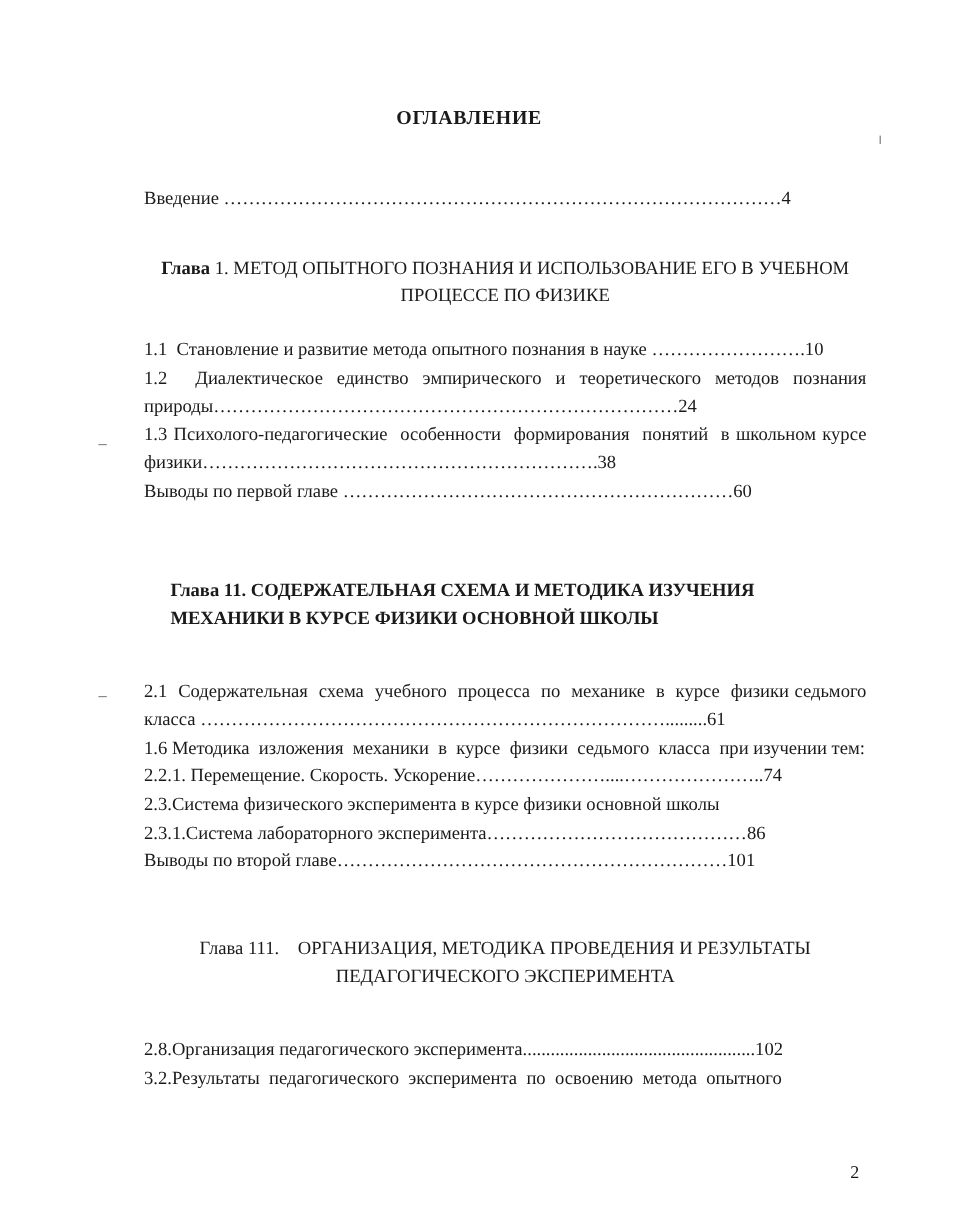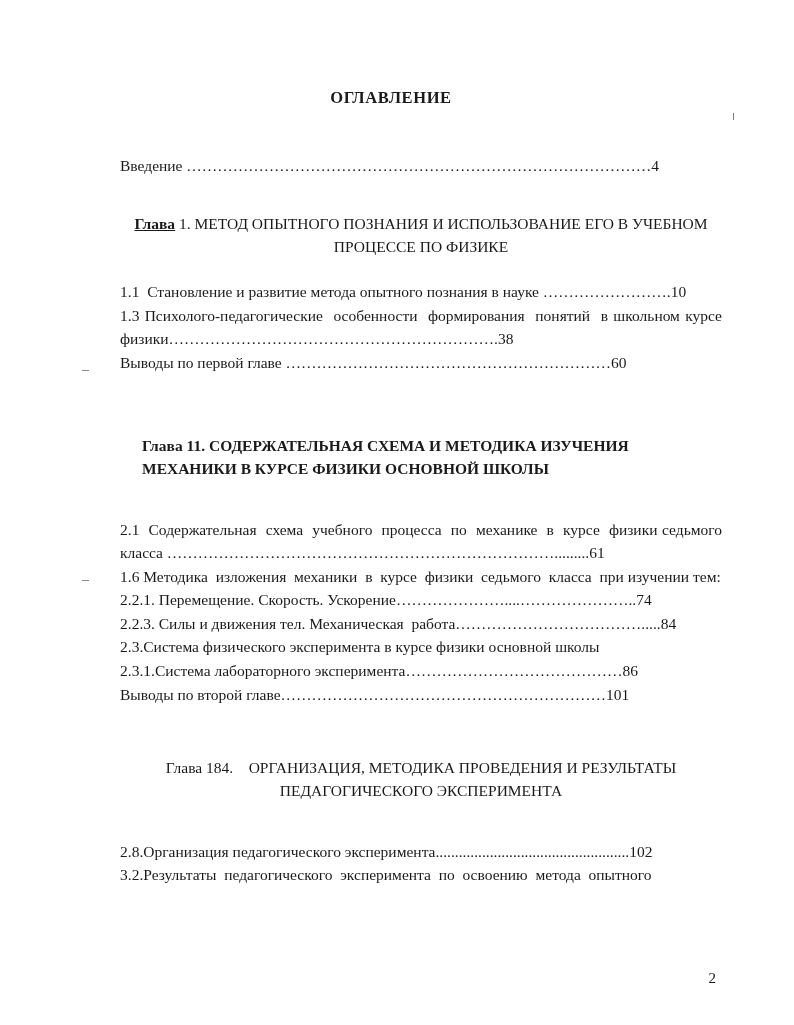--- a/index.html
+++ b/index.html
@@ -38,21 +38,20 @@
   }
   .chapter-head {
     font-size: 15.5px;
     line-height: 1.5;
     text-align: center;
     margin: 0;
     padding: 0 10px;
   }
   .chapter-head .ch-label {
     font-weight: bold;
-    text-decoration: underline;
   }
   .gap-md { height: 22px; }
   .gap-lg { height: 34px; }
   .gap-xl { height: 44px; }
   .intro-row {
     font-size: 15.5px;
     line-height: 1.52;
     margin-bottom: 0;
   }
   .justify-block {
@@ -119,41 +118,41 @@
   <div class="gap-lg"></div>
 
   <p class="chapter-head">
     <span class="ch-label">Глава</span>
     <span>1. МЕТОД ОПЫТНОГО ПОЗНАНИЯ И ИСПОЛЬЗОВАНИЕ ЕГО В УЧЕБНОМ ПРОЦЕССЕ ПО ФИЗИКЕ</span>
   </p>
 
   <div class="gap-md"></div>
 
   <p class="toc-line justify-block">1.1  Становление и развитие метода опытного познания в науке …………………….10</p>
+  <p class="toc-line justify-block">1.2  Диалектическое единство эмпирического и теоретического методов познания природы…………………………………………………………………24</p>
   <p class="toc-line justify-block">1.3 Психолого-педагогические  особенности  формирования  понятий  в школьном курсе физики……………………………………………………….38</p>
   <p class="toc-line">Выводы по первой главе ………………………………………………………60</p>
 
   <div class="gap-xl"></div>
 
   <p class="ch2-head">Глава 11.  СОДЕРЖАТЕЛЬНАЯ СХЕМА И МЕТОДИКА ИЗУЧЕНИЯ МЕХАНИКИ В КУРСЕ ФИЗИКИ ОСНОВНОЙ ШКОЛЫ</p>
 
   <div class="gap-md"></div>
 
   <p class="toc-line justify-block">2.1  Содержательная  схема  учебного  процесса  по  механике  в  курсе  физики седьмого класса ………………………………………………………………….........61</p>
   <p class="toc-line justify-block">1.6 Методика  изложения  механики  в  курсе  физики  седьмого  класса  при изучении тем:</p>
   <p class="toc-line">2.2.1. Перемещение. Скорость. Ускорение…………………....…………………..74</p>
-  <p class="toc-line">2.2.3. Силы и движения тел. Механическая  работа……………………………….....84</p>
   <p class="toc-line">2.3.Система физического эксперимента в курсе физики основной школы</p>
   <p class="toc-line">2.3.1.Система лабораторного эксперимента……………………………………86</p>
   <p class="toc-line">Выводы по второй главе………………………………………………………101</p>
 
   <div class="gap-lg"></div>
 
   <p class="ch3-head">
-    <span class="ch-label">Глава  184.</span>
+    <span class="ch-label">Глава  111.</span>
     &nbsp;&nbsp;&nbsp;<span>ОРГАНИЗАЦИЯ, МЕТОДИКА ПРОВЕДЕНИЯ И РЕЗУЛЬТАТЫ ПЕДАГОГИЧЕСКОГО ЭКСПЕРИМЕНТА</span>
   </p>
 
   <div class="gap-md"></div>
 
   <p class="toc-line">2.8.Организация педагогического эксперимента..................................................102</p>
   <p class="toc-line justify-block">3.2.Результаты  педагогического  эксперимента  по  освоению  метода  опытного</p>
 
   <div class="page-number">2</div>
 

